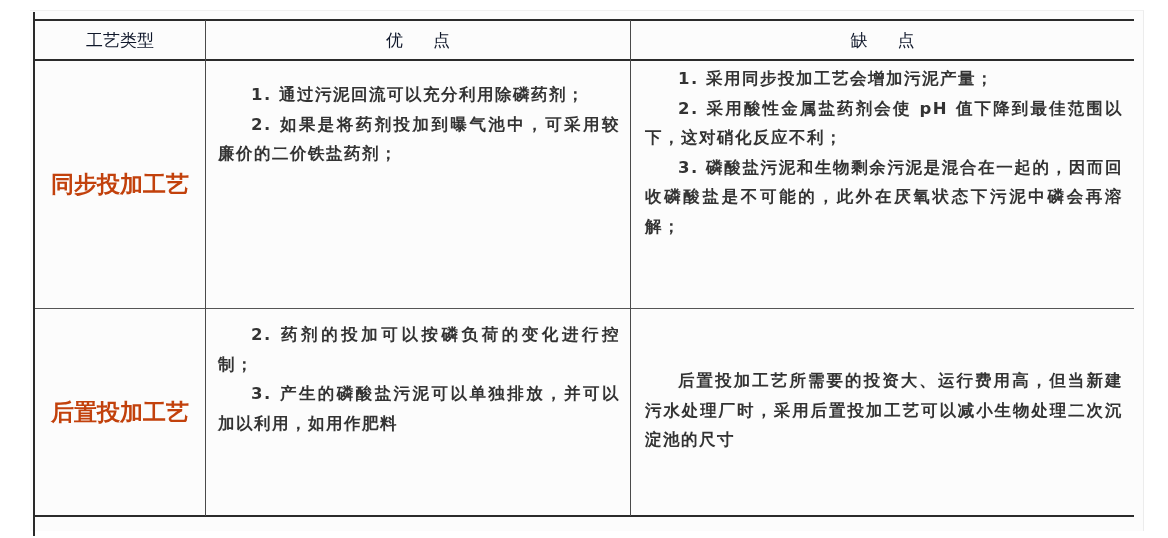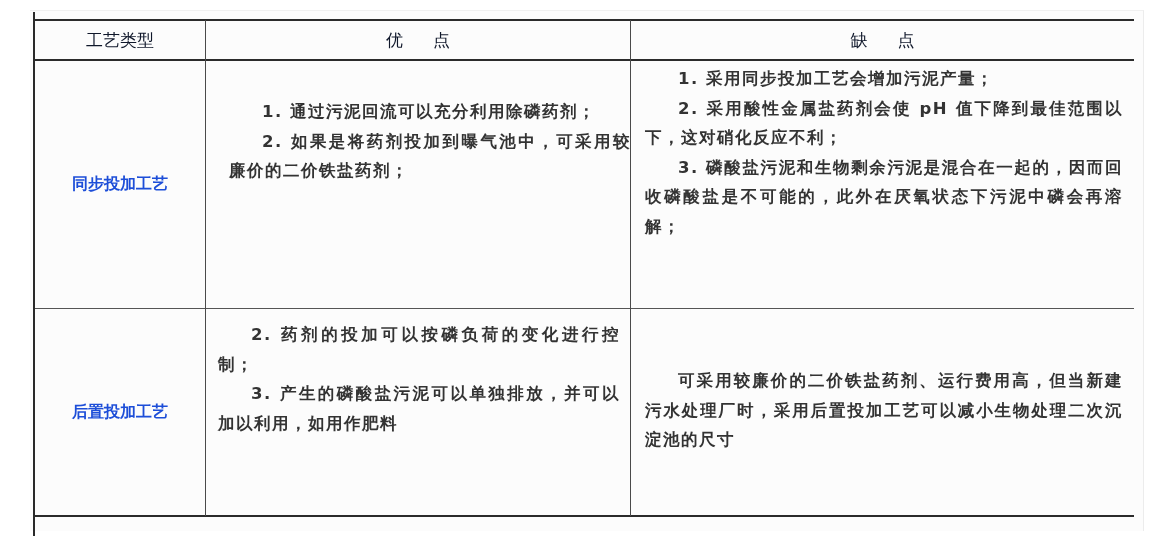--- a/index.html
+++ b/index.html
@@ -33,33 +33,33 @@
   .th {
     display: flex; align-items: center; justify-content: center;
     font-size: 17px; color: #0f172a;
   }
   .th.type { left: 35px; top: 21px; width: 170px; height: 38px; }
   .th.pros { left: 206px; top: 21px; width: 424px; height: 38px; letter-spacing: 30px; padding-left: 30px; }
   .th.cons { left: 631px; top: 21px; width: 503px; height: 38px; letter-spacing: 30px; padding-left: 30px; }
 
   .rowlabel {
     display: flex; align-items: center; justify-content: center;
-    font-size: 16px; font-weight: bold; color: #1d4ed8;
+    font-size: 23px; font-weight: bold; color: #c2410c;
     left: 35px; width: 170px;
   }
   .rowlabel.r1 { top: 61px; height: 247px; }
   .rowlabel.r2 { top: 309px; height: 206px; }
 
   .content {
     font-size: 16.5px; font-weight: bold; color: #333;
     line-height: 29.5px;
     letter-spacing: 1.5px;
   }
   .content p { margin: 0; text-indent: 2em; text-align: justify; }
-  .pros-r1 { left: 229px; top: 80px; width: 402px; margin-top: 17px; }
+  .pros-r1 { left: 218px; top: 80px; width: 402px; }
   .cons-r1 { left: 645px; top: 64px; width: 478px; }
   .pros-r2 { left: 218px; top: 320px; width: 402px; }
   .cons-r2 { left: 645px; top: 366px; width: 478px; }
 </style>
 </head>
 <body>
 
 <div class="paper"></div>
 <div class="left-rule"></div>
 
@@ -85,15 +85,15 @@
     <p>2. 采用酸性金属盐药剂会使 pH 值下降到最佳范围以下，这对硝化反应不利；</p>
     <p>3. 磷酸盐污泥和生物剩余污泥是混合在一起的，因而回收磷酸盐是不可能的，此外在厌氧状态下污泥中磷会再溶解；</p>
   </div>
 
   <div class="cell rowlabel r2">后置投加工艺</div>
   <div class="cell content pros-r2">
     <p>2. 药剂的投加可以按磷负荷的变化进行控制；</p>
     <p>3. 产生的磷酸盐污泥可以单独排放，并可以加以利用，如用作肥料</p>
   </div>
   <div class="cell content cons-r2">
-    <p>可采用较廉价的二价铁盐药剂、运行费用高，但当新建污水处理厂时，采用后置投加工艺可以减小生物处理二次沉淀池的尺寸</p>
+    <p>后置投加工艺所需要的投资大、运行费用高，但当新建污水处理厂时，采用后置投加工艺可以减小生物处理二次沉淀池的尺寸</p>
   </div>
 </div>
 
 </body></html>

